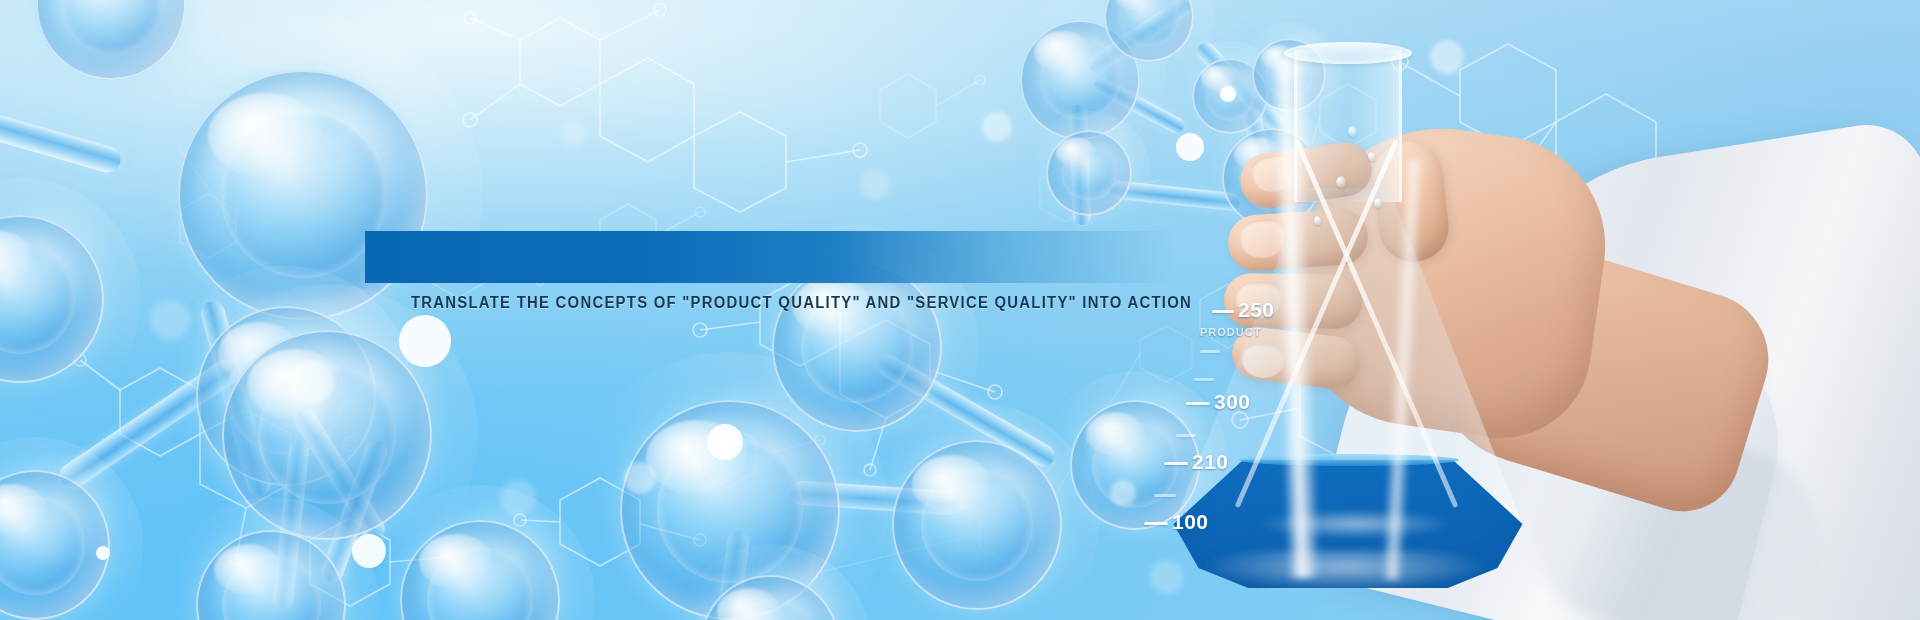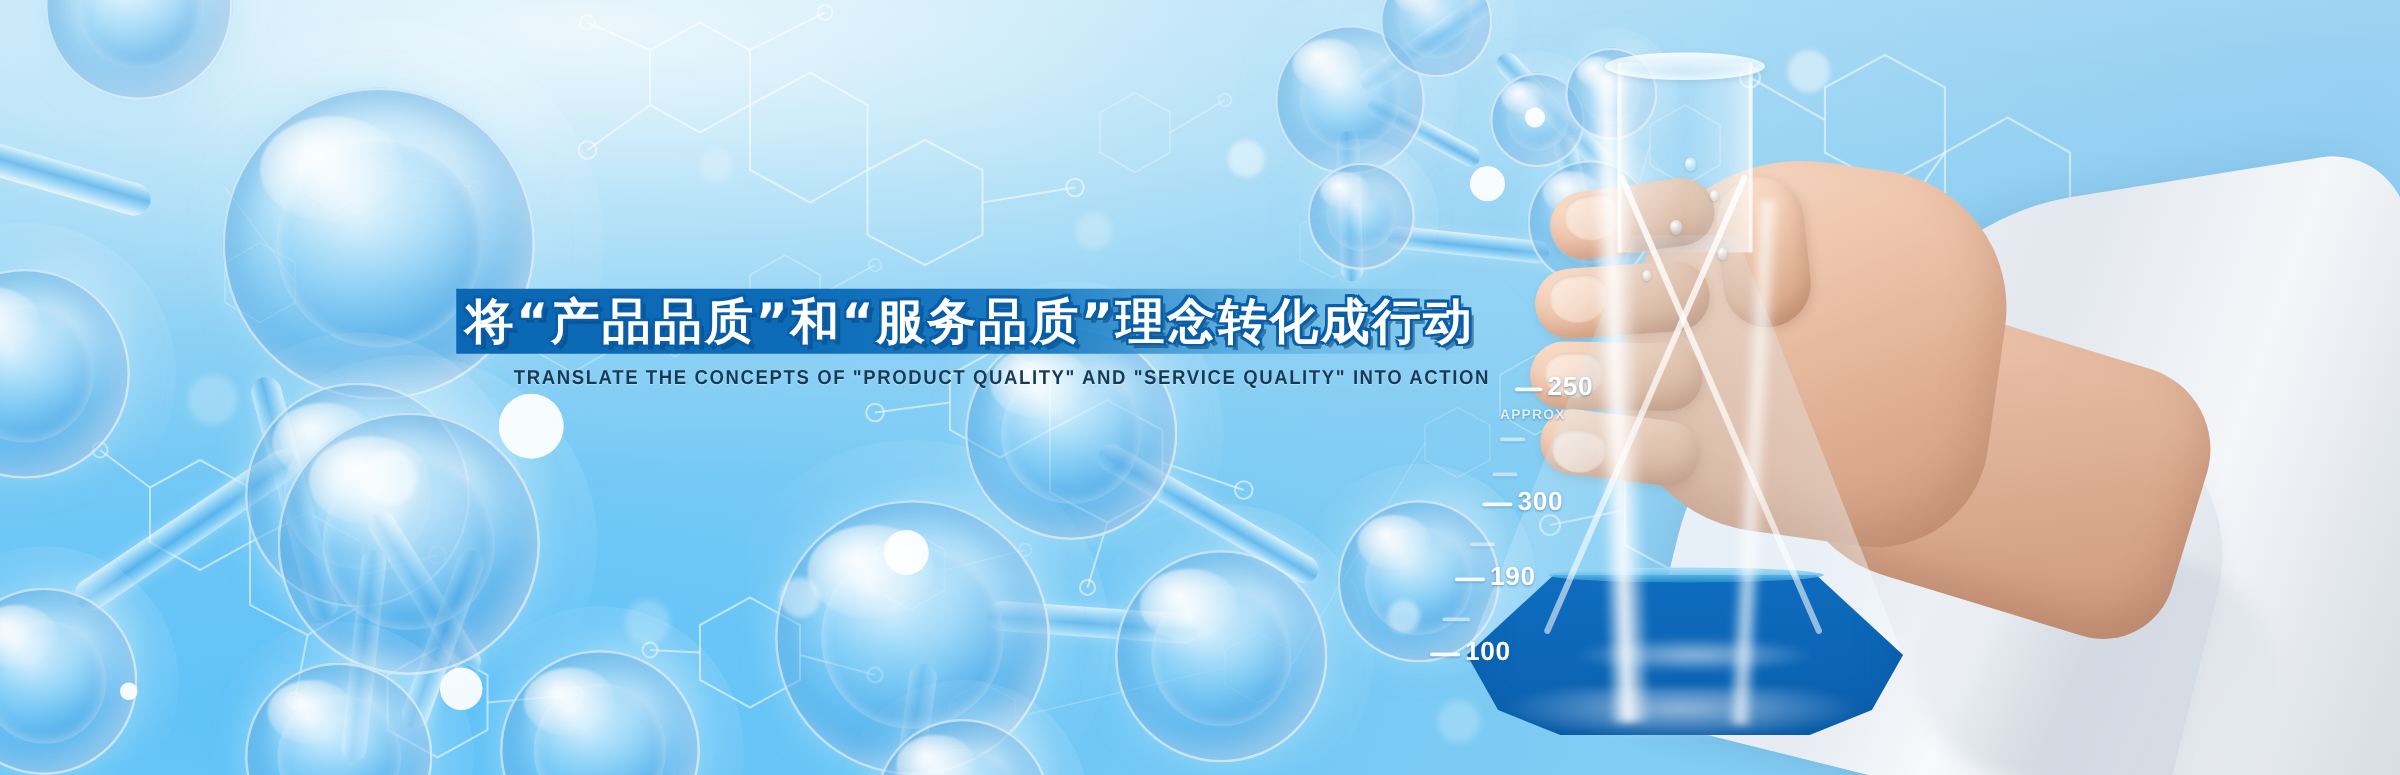--- a/index.html
+++ b/index.html
@@ -515,34 +515,33 @@
       <div class="flask-base-sheen"></div>
 
       <div class="droplet" style="left:188px;top:116px;width:9px;height:11px;"></div>
       <div class="droplet" style="left:208px;top:142px;width:7px;height:9px;"></div>
       <div class="droplet" style="left:176px;top:166px;width:10px;height:12px;"></div>
       <div class="droplet" style="left:214px;top:188px;width:8px;height:10px;"></div>
       <div class="droplet" style="left:154px;top:206px;width:7px;height:9px;"></div>
 
       <div class="tick" style="left:52px;top:300px;width:22px;"></div>
       <div class="grad" style="left:78px;top:288px;font-size:21px;">250</div>
-      <div class="grad grad-sm" style="left:40px;top:316px;">APPROX</div>
+      <div class="grad grad-sm" style="left:40px;top:316px;">PRODUCT</div>
       <div class="tick" style="left:40px;top:340px;width:20px;opacity:.55;"></div>
       <div class="tick" style="left:34px;top:368px;width:20px;opacity:.5;"></div>
 
       <div class="tick" style="left:26px;top:392px;width:24px;"></div>
       <div class="grad" style="left:54px;top:380px;font-size:21px;">300</div>
       <div class="tick" style="left:16px;top:424px;width:20px;opacity:.5;"></div>
 
       <div class="tick" style="left:4px;top:452px;width:24px;"></div>
-      <div class="grad" style="left:32px;top:440px;font-size:21px;">190</div>
+      <div class="grad" style="left:32px;top:440px;font-size:21px;">210</div>
       <div class="tick" style="left:-6px;top:484px;width:22px;opacity:.55;"></div>
 
       <div class="tick" style="left:-16px;top:512px;width:24px;"></div>
       <div class="grad" style="left:12px;top:500px;font-size:21px;">100</div>
     </div>
   </div>
 
   <div class="headline-band"></div>
-  <div class="headline">将“产品品质”和“服务品质”理念转化成行动</div>
   <div class="subtitle">TRANSLATE THE CONCEPTS OF "PRODUCT QUALITY" AND "SERVICE QUALITY" INTO ACTION</div>
 
 </div>
 
 </body></html>

